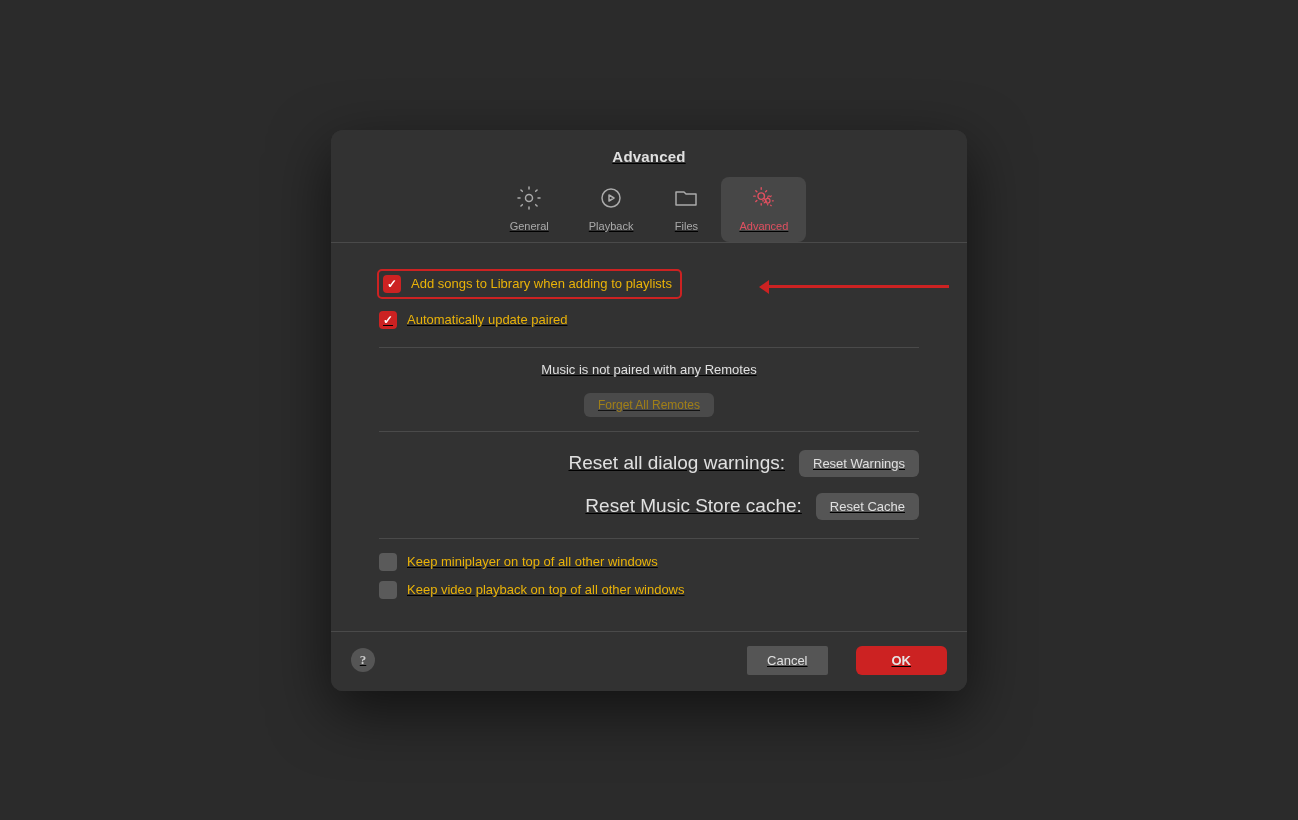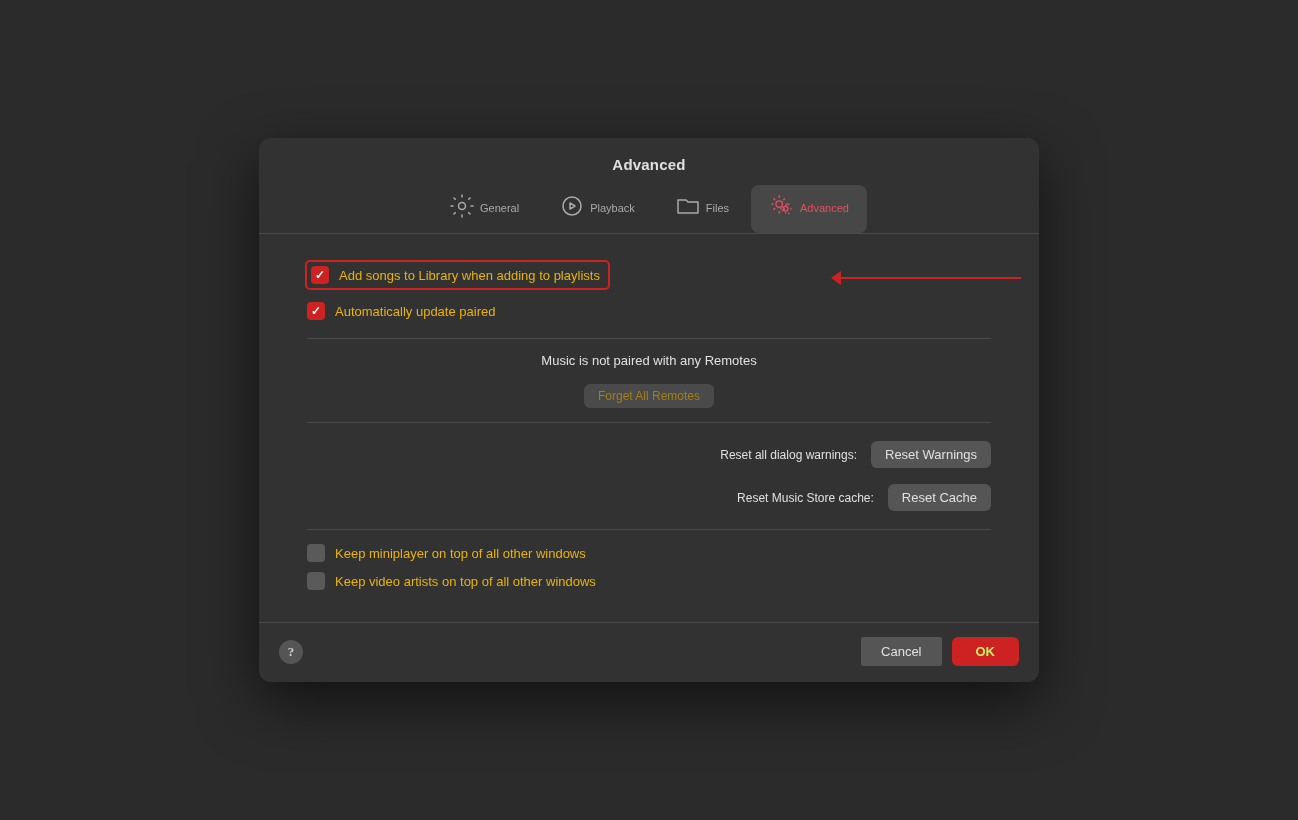--- a/index.html
+++ b/index.html
@@ -7,23 +7,24 @@
       font-family: -apple-system, BlinkMacSystemFont, "Helvetica Neue", Arial, sans-serif;
       background: #2b2b2b;
       display: flex;
       align-items: center;
       justify-content: center;
       min-height: 100vh;
     }
     .dialog {
       background: #323232;
       border-radius: 12px;
-      width: 780px;
+      width: 636px;
       box-shadow: 0 20px 60px rgba(0,0,0,0.6);
       overflow: hidden;
+      text-decoration: underline;
     }
     .title-bar {
       text-align: center;
       padding: 18px 0 0 0;
       background: #323232;
     }
     .title-bar h1 {
       font-size: 15px;
       font-weight: 600;
       color: #e0e0e0;
@@ -32,21 +33,21 @@
     .tab-bar {
       display: flex;
       justify-content: center;
       gap: 0;
       padding: 12px 0 0 0;
       background: #323232;
       border-bottom: 1px solid #4a4a4a;
     }
     .tab {
       display: flex;
-      flex-direction: row;
+      flex-direction: column;
       align-items: center;
       padding: 8px 18px 10px 18px;
       cursor: pointer;
       border-radius: 8px;
       margin: 0 2px;
       gap: 5px;
       text-align: center;
     }
     .tab.active {
       background: #474747;
@@ -135,21 +136,21 @@
       font-weight: 500;
     }
     .field-row {
       display: flex;
       align-items: center;
       justify-content: flex-end;
       gap: 14px;
       padding: 8px 0;
     }
     .field-label {
-      font-size: 12px;
+      font-size: 19px;
       color: #e0e0e0;
       text-align: right;
     }
     .bottom-bar {
       display: flex;
       align-items: center;
       justify-content: space-between;
       padding: 14px 20px 16px 20px;
       border-top: 1px solid #4a4a4a;
       background: #323232;
@@ -179,28 +180,29 @@
       border: none;
       border-radius: 2px;
       padding: 7px 20px;
       font-size: 13px;
       cursor: pointer;
       font-family: inherit;
       font-weight: 500;
     }
     .ok-btn {
       background: #cc2222;
-      color: #bef264;
+      color: #e5e5e5;
       border: none;
       border-radius: 6px;
-      padding: 7px 24px;
+      padding: 7px 36px;
       font-size: 13px;
       cursor: pointer;
       font-family: inherit;
       font-weight: 600;
+      margin-left: 18px;
     }
     .first-section {
       padding-top: 4px;
       padding-bottom: 14px;
       border-bottom: 1px solid #4a4a4a;
     }
     .remotes-section {
       padding: 14px 0;
       display: flex;
       align-items: center;
@@ -329,21 +331,21 @@
       <div class="checkbox-row" style="margin-bottom:10px;">
         <button class="checkbox unchecked">
           <span class="checkbox-check" style="visibility:hidden;">✓</span>
         </button>
         <span class="checkbox-label">Keep miniplayer on top of all other windows</span>
       </div>
       <div class="checkbox-row">
         <button class="checkbox unchecked">
           <span class="checkbox-check" style="visibility:hidden;">✓</span>
         </button>
-        <span class="checkbox-label">Keep video artists on top of all other windows</span>
+        <span class="checkbox-label">Keep video playback on top of all other windows</span>
       </div>
     </div>
 
   </div>
 
   <div class="bottom-bar">
     <button class="help-button">?</button>
     <div class="bottom-buttons">
       <button class="cancel-btn">Cancel</button>
       <button class="ok-btn">OK</button>

